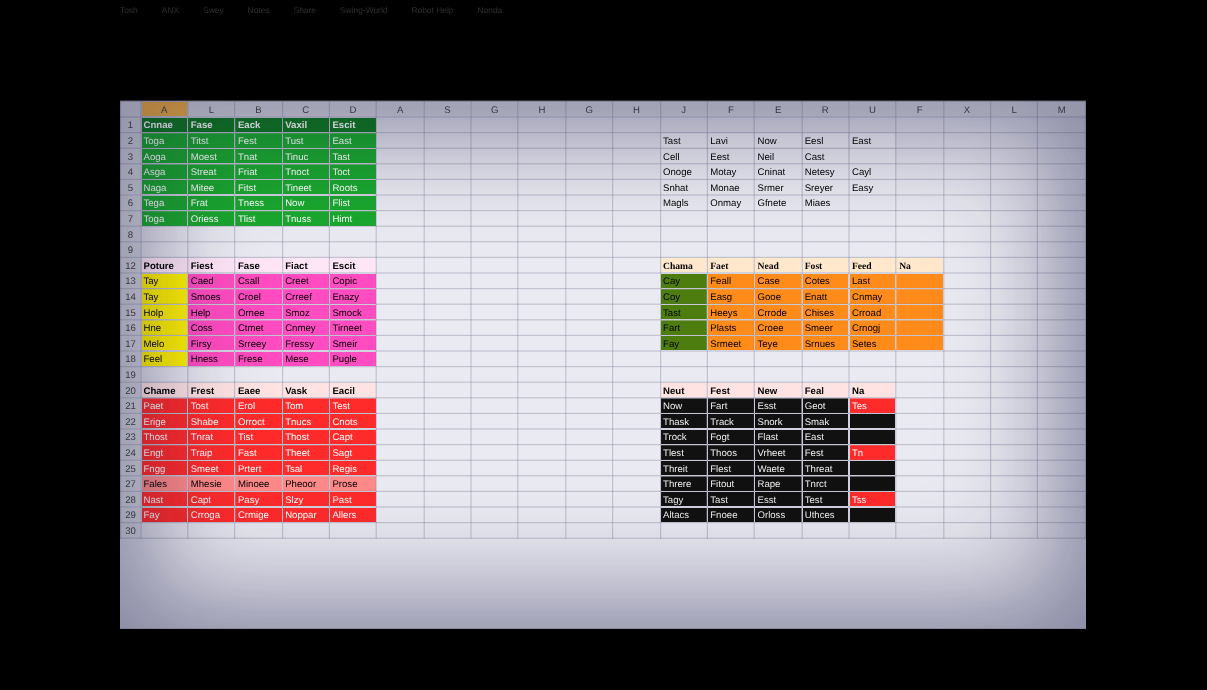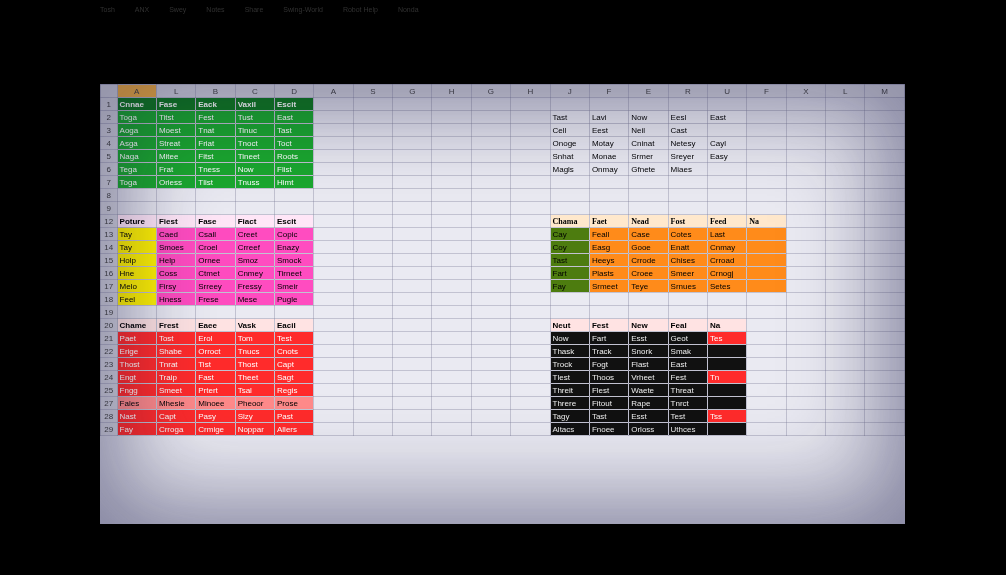--- a/index.html
+++ b/index.html
@@ -748,15 +748,38 @@
           <td class="c-black">Altacs</td>
           <td class="c-black">Fnoee</td>
           <td class="c-black">Orloss</td>
           <td class="c-black">Uthces</td>
           <td class="c-black"></td>
           <td></td>
           <td></td>
           <td></td>
           <td></td>
         </tr>
+        <tr>
+          <th class="rowhead">30</th>
+          <td></td>
+          <td></td>
+          <td></td>
+          <td></td>
+          <td></td>
+          <td></td>
+          <td></td>
+          <td></td>
+          <td></td>
+          <td></td>
+          <td></td>
+          <td></td>
+          <td></td>
+          <td></td>
+          <td></td>
+          <td></td>
+          <td></td>
+          <td></td>
+          <td></td>
+          <td></td>
+        </tr>
       </tbody>
     </table>
 </div>
 
 </body></html>

